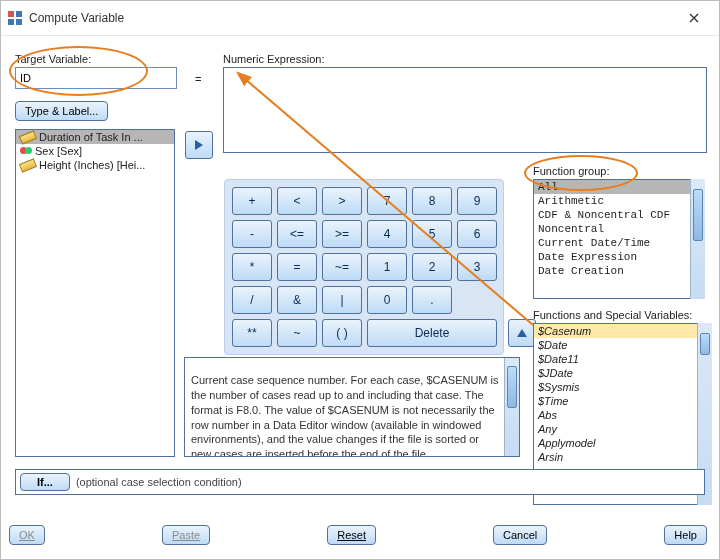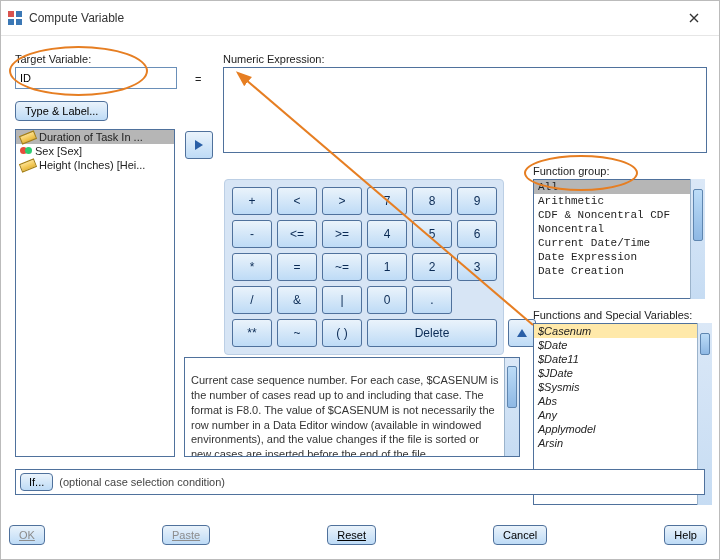--- a/index.html
+++ b/index.html
@@ -147,39 +147,40 @@
     </div>
 
     <div style="position:absolute; left:524px; top:278px;" class="lbl">Functions and Special Variables:</div>
     <div class="list-wrap" style="position:absolute; left:524px; top:292px; width:179px; height:182px;font-style:italic;">
       <div class="list" style="position:absolute; inset:0;" id="fn-list">
           <div class="item sel-yellow">$Casenum</div>
           <div class="item">$Date</div>
           <div class="item">$Date11</div>
           <div class="item">$JDate</div>
           <div class="item">$Sysmis</div>
+          <div class="item">$Time</div>
           <div class="item">Abs</div>
           <div class="item">Any</div>
           <div class="item">Applymodel</div>
           <div class="item">Arsin</div>
         </div>
       <div class="scroll-fake">
           <div class="thumb" style="top:10px; height:20px;"></div>
         </div>
     </div>
 
     <div class="desc-box" style="position:absolute; left:175px; top:326px; width:336px; height:100px;">
       <span>Current case sequence number. For each case, $CASENUM is the number of cases read up to and including that case. The format is F8.0. The value of $CASENUM is not necessarily the row number in a Data Editor window (available in windowed environments), and the value changes if the file is sorted or new cases are inserted before the end of the file</span>
       <div class="scroll-fake">
           <div class="thumb" style="top:8px; height:40px;"></div>
         </div>
     </div>
 
     <div class="if-row" style="left:6px; top:438px; width:690px; height:26px; border:1px solid #4f719c; background:#fff; display:flex; align-items:center; padding:0 4px; gap:6px; box-sizing:border-box;">
-      <button class="btn" style="padding:2px 8px;">If...</button>
+      <button class="btn" style="padding:2px 16px;font-weight:bold;">If...</button>
       <span style="color:#444;">(optional case selection condition)</span>
     </div>
 
     <div class="footer-btns">
       <button class="btn" disabled=""><span class="underline">OK</span></button>
       <button class="btn" disabled=""><span class="underline">Paste</span></button>
       <button class="btn"><span class="underline">Reset</span></button>
       <button class="btn">Cancel</button>
       <button class="btn">Help</button>
     </div>

